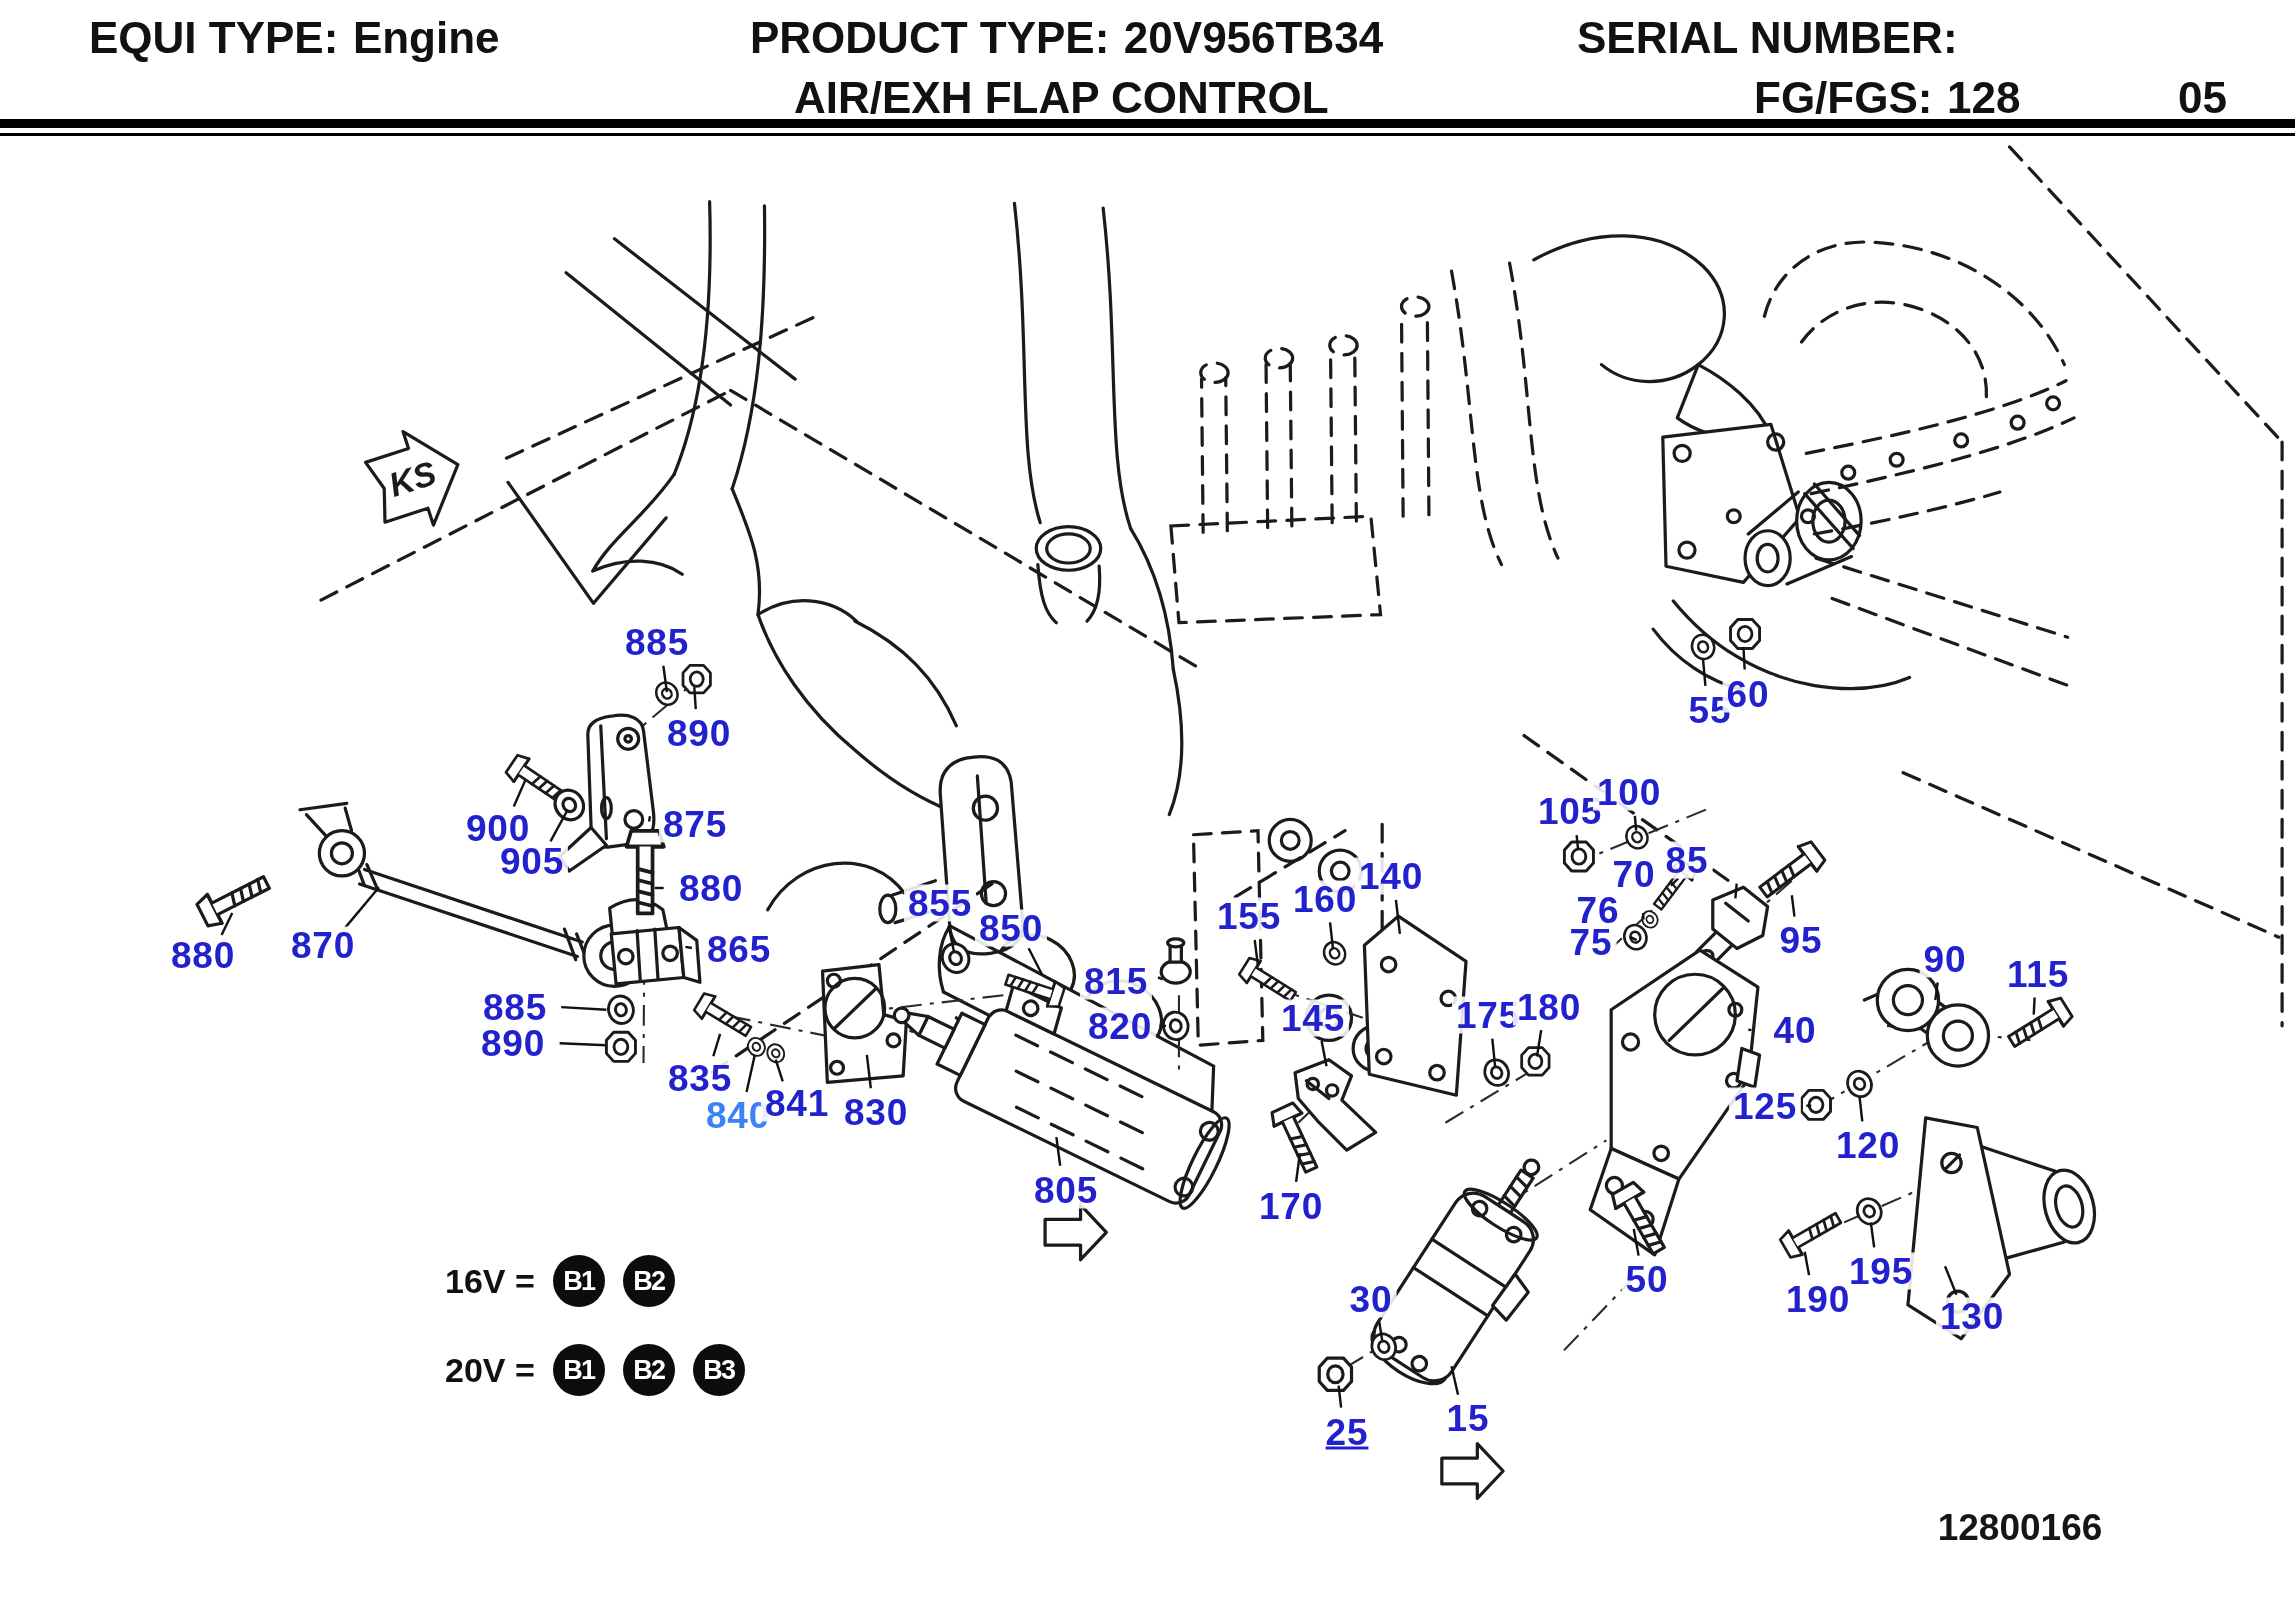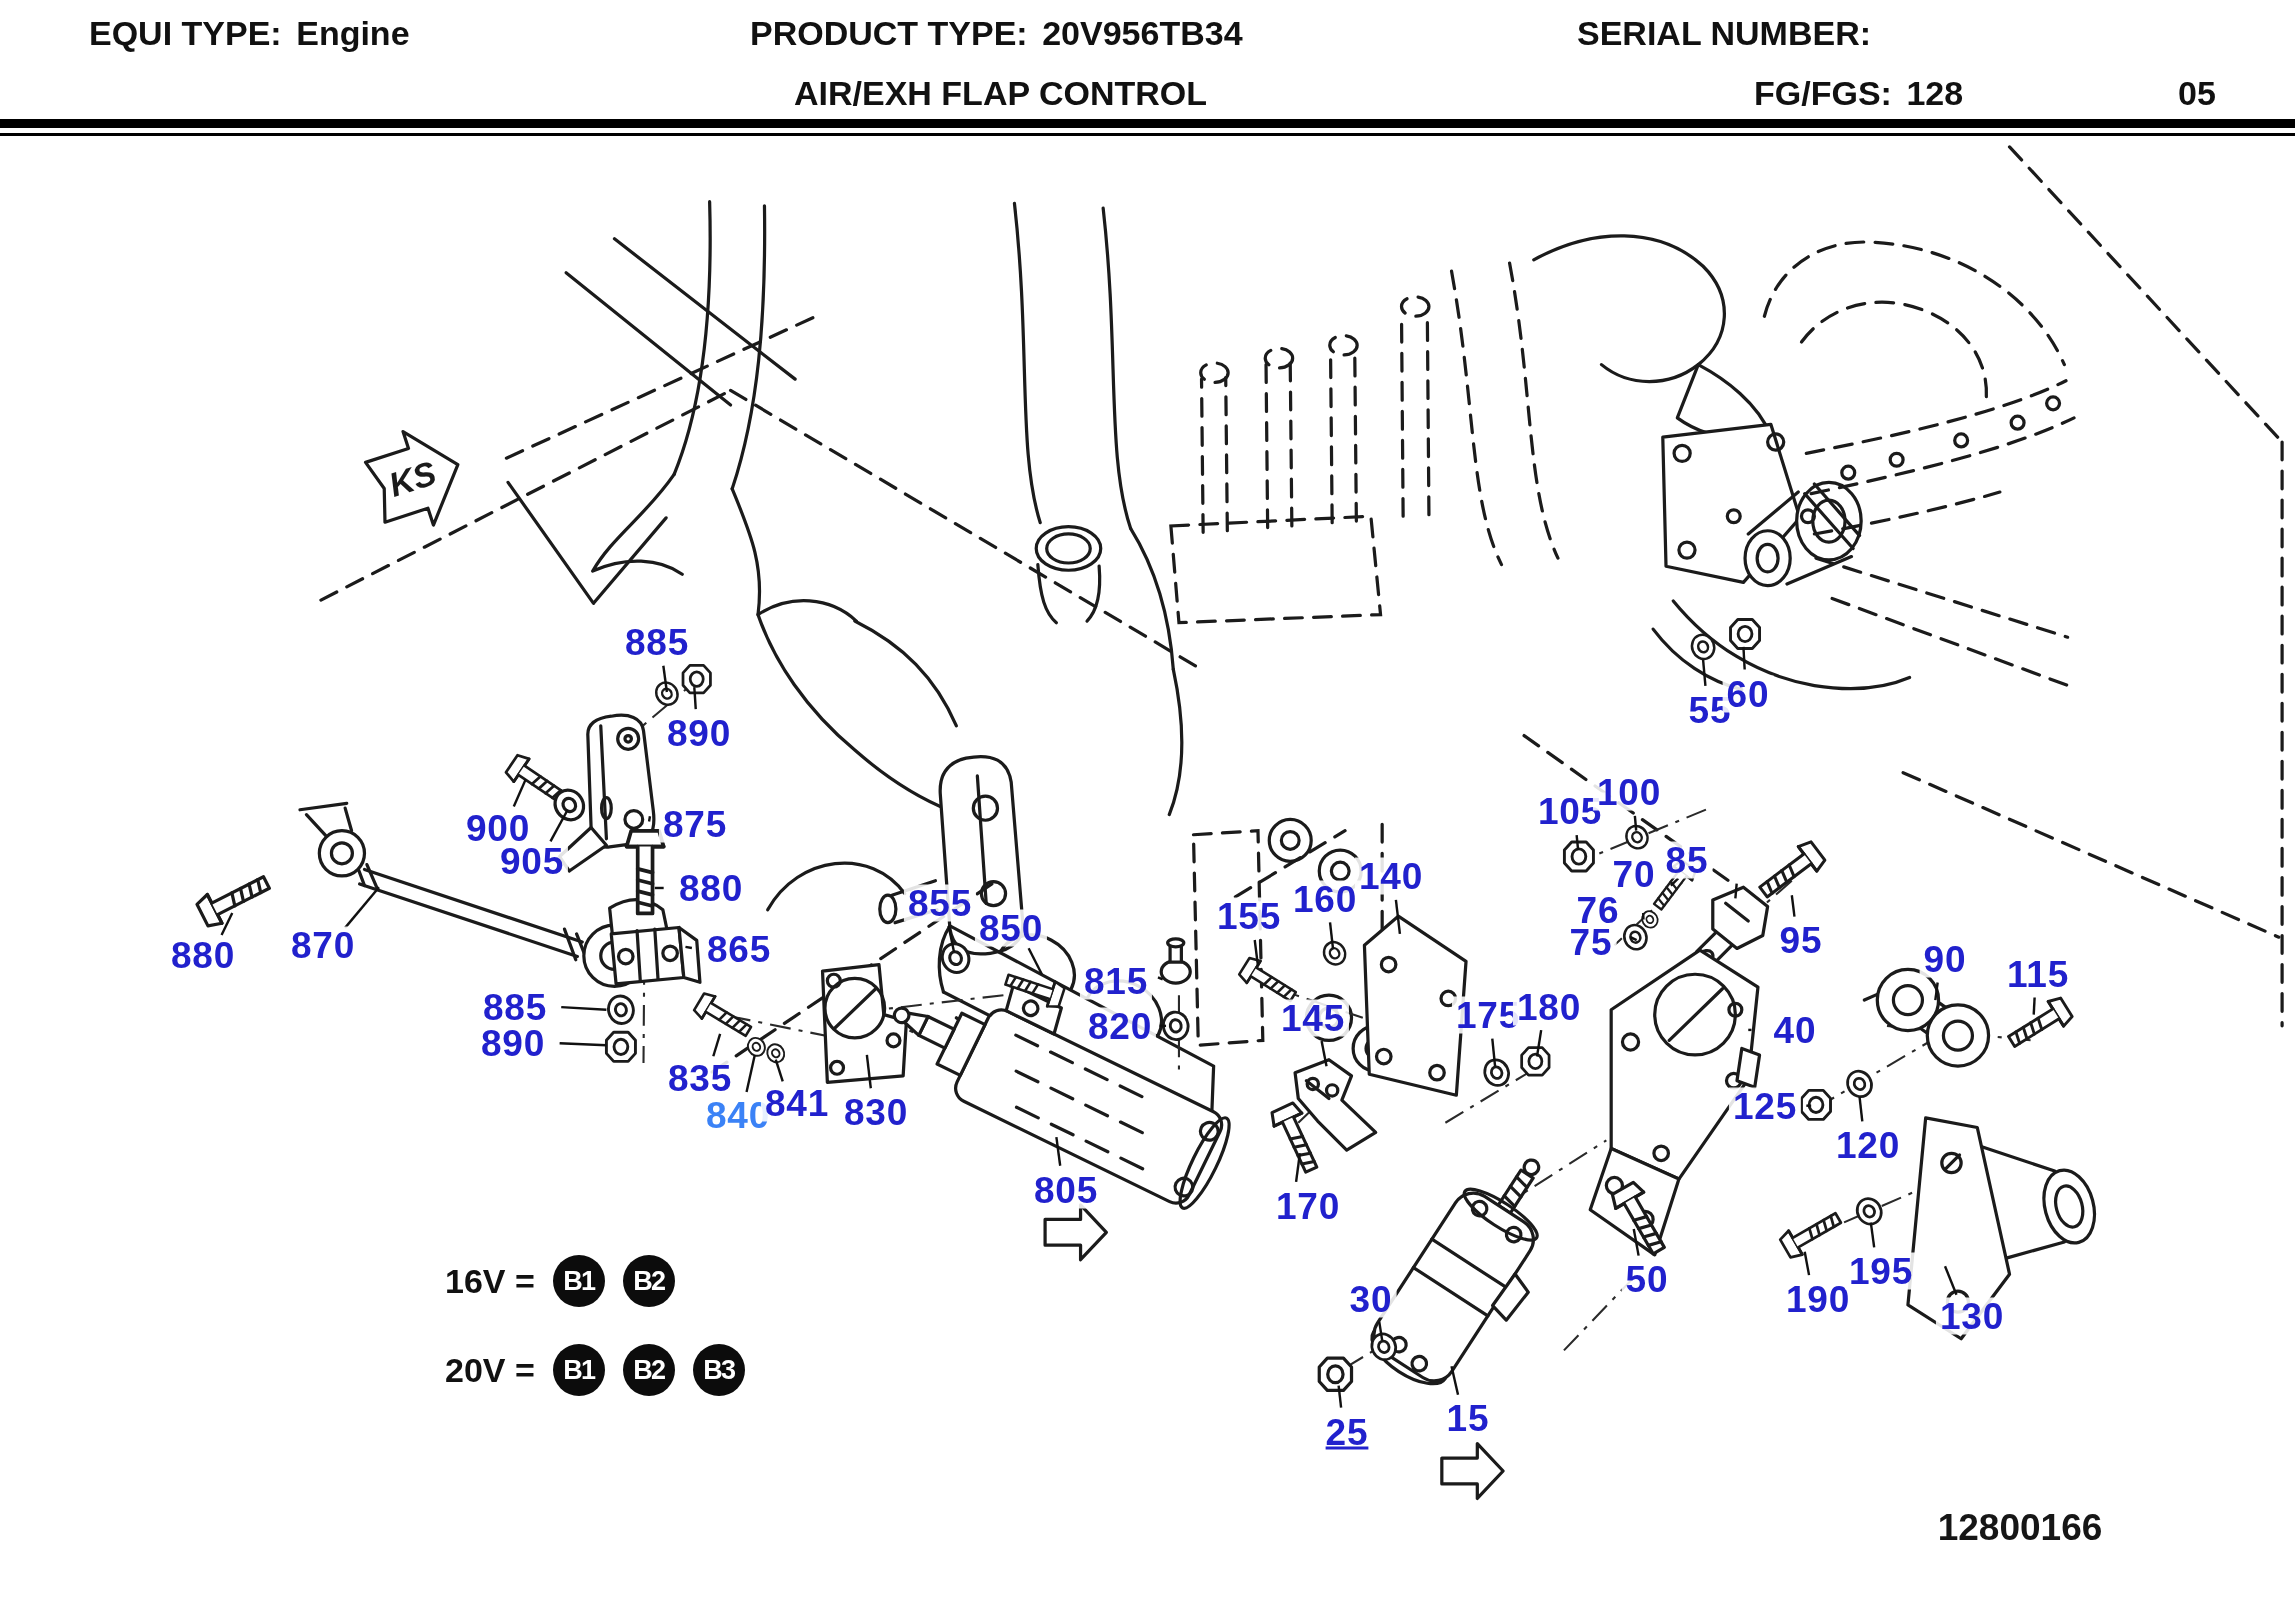--- a/index.html
+++ b/index.html
@@ -1,19 +1,19 @@
 <!DOCTYPE html>
 <html style="font-size:13px"><head>
 <meta charset="utf-8">
 <style>
   html,body{margin:0;padding:0;background:#fff;}
   .page{position:relative;width:2295px;height:1605px;background:#ffffff;
         font-family:"Liberation Sans",sans-serif;overflow:hidden;color:#111;}
   
-  .hdr-item{position:absolute;white-space:nowrap;font-weight:bold;font-size:34px;line-height:1;}
+  .hdr-item{position:absolute;white-space:nowrap;font-weight:bold;font-size:44px;line-height:1;}
   .hdr-item .lab{margin-right:14.5px;}
   .rule-thick{position:absolute;left:0;top:119px;width:2295px;height:9px;background:#000;}
   .rule-thin{position:absolute;left:0;top:133px;width:2295px;height:3.2px;background:#000;}
   
   .plabel{position:absolute;transform:translate(-50%,-50%);font-size:37px;font-weight:bold;
           line-height:1;letter-spacing:0.8px;padding:0 4px;background:rgba(255,255,255,.88);}
   
   .legend{position:absolute;left:445px;top:1255px;display:flex;flex-direction:column;gap:37px;}
   .lrow{display:flex;align-items:center;gap:18px;}
   .ltext{font-size:34px;font-weight:bold;white-space:nowrap;}
@@ -434,21 +434,21 @@
       <div class="plabel" style="left: 1011px; top: 928px; color: rgb(33, 33, 205);">850</div>
       <div class="plabel" style="left: 1116px; top: 981px; color: rgb(33, 33, 205);">815</div>
       <div class="plabel" style="left: 1120px; top: 1026px; color: rgb(33, 33, 205);">820</div>
       <div class="plabel" style="left: 1066px; top: 1190px; color: rgb(33, 33, 205);">805</div>
       <div class="plabel" style="left: 1249px; top: 916px; color: rgb(33, 33, 205);">155</div>
       <div class="plabel" style="left: 1325px; top: 899px; color: rgb(33, 33, 205);">160</div>
       <div class="plabel" style="left: 1391px; top: 876px; color: rgb(33, 33, 205);">140</div>
       <div class="plabel" style="left: 1313px; top: 1018px; color: rgb(33, 33, 205);">145</div>
       <div class="plabel" style="left: 1488px; top: 1015px; color: rgb(33, 33, 205);">175</div>
       <div class="plabel" style="left: 1549px; top: 1007px; color: rgb(33, 33, 205);">180</div>
-      <div class="plabel" style="left: 1291px; top: 1206px; color: rgb(33, 33, 205); margin-left: 17px;">170</div>
+      <div class="plabel" style="left: 1291px; top: 1206px; color: rgb(33, 33, 205);">170</div>
       <div class="plabel" style="left: 1570px; top: 811px; color: rgb(33, 33, 205);">105</div>
       <div class="plabel" style="left: 1629px; top: 792px; color: rgb(33, 33, 205);">100</div>
       <div class="plabel" style="left: 1634px; top: 874px; color: rgb(33, 33, 205);">70</div>
       <div class="plabel" style="left: 1598px; top: 910px; color: rgb(33, 33, 205);">76</div>
       <div class="plabel" style="left: 1591px; top: 942px; color: rgb(33, 33, 205);">75</div>
       <div class="plabel" style="left: 1687px; top: 860px; color: rgb(33, 33, 205);">85</div>
       <div class="plabel" style="left: 1801px; top: 940px; color: rgb(33, 33, 205);">95</div>
       <div class="plabel" style="left: 1795px; top: 1030px; color: rgb(33, 33, 205);">40</div>
       <div class="plabel" style="left: 1945px; top: 959px; color: rgb(33, 33, 205);">90</div>
       <div class="plabel" style="left: 2038px; top: 974px; color: rgb(33, 33, 205);">115</div>

